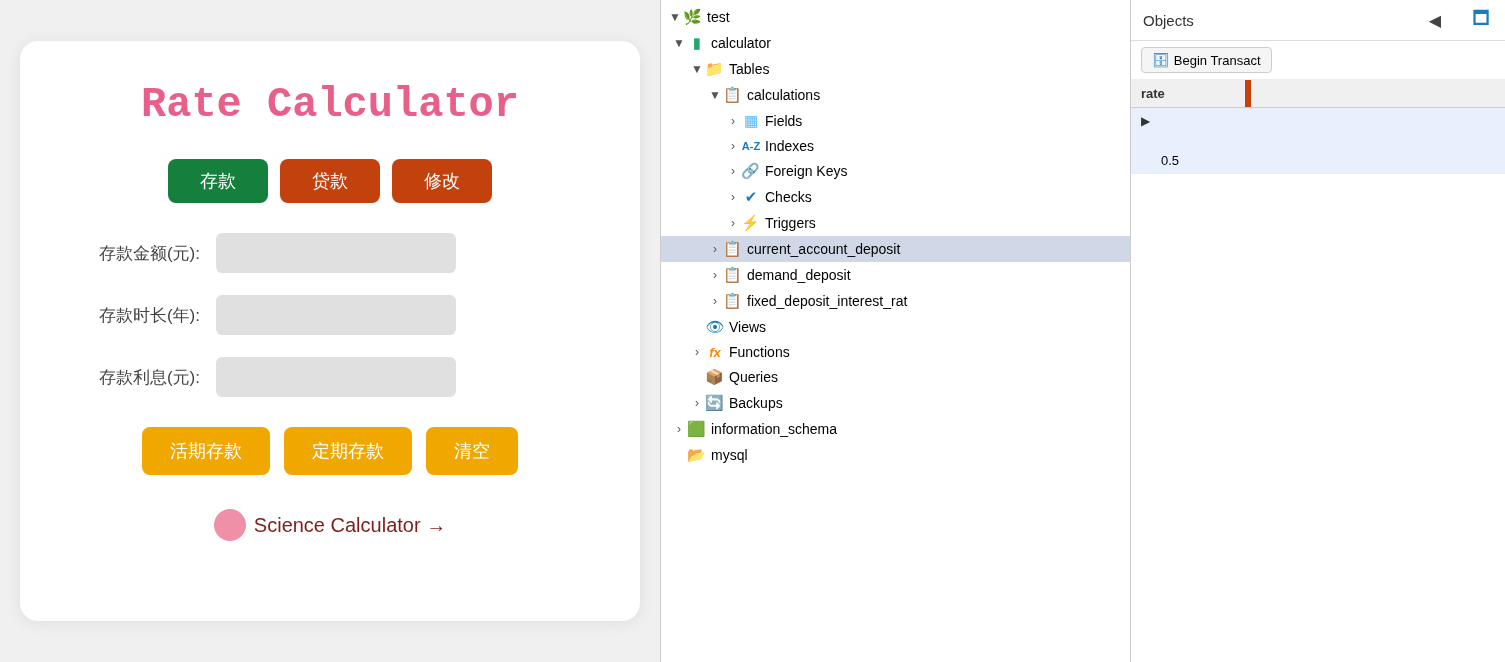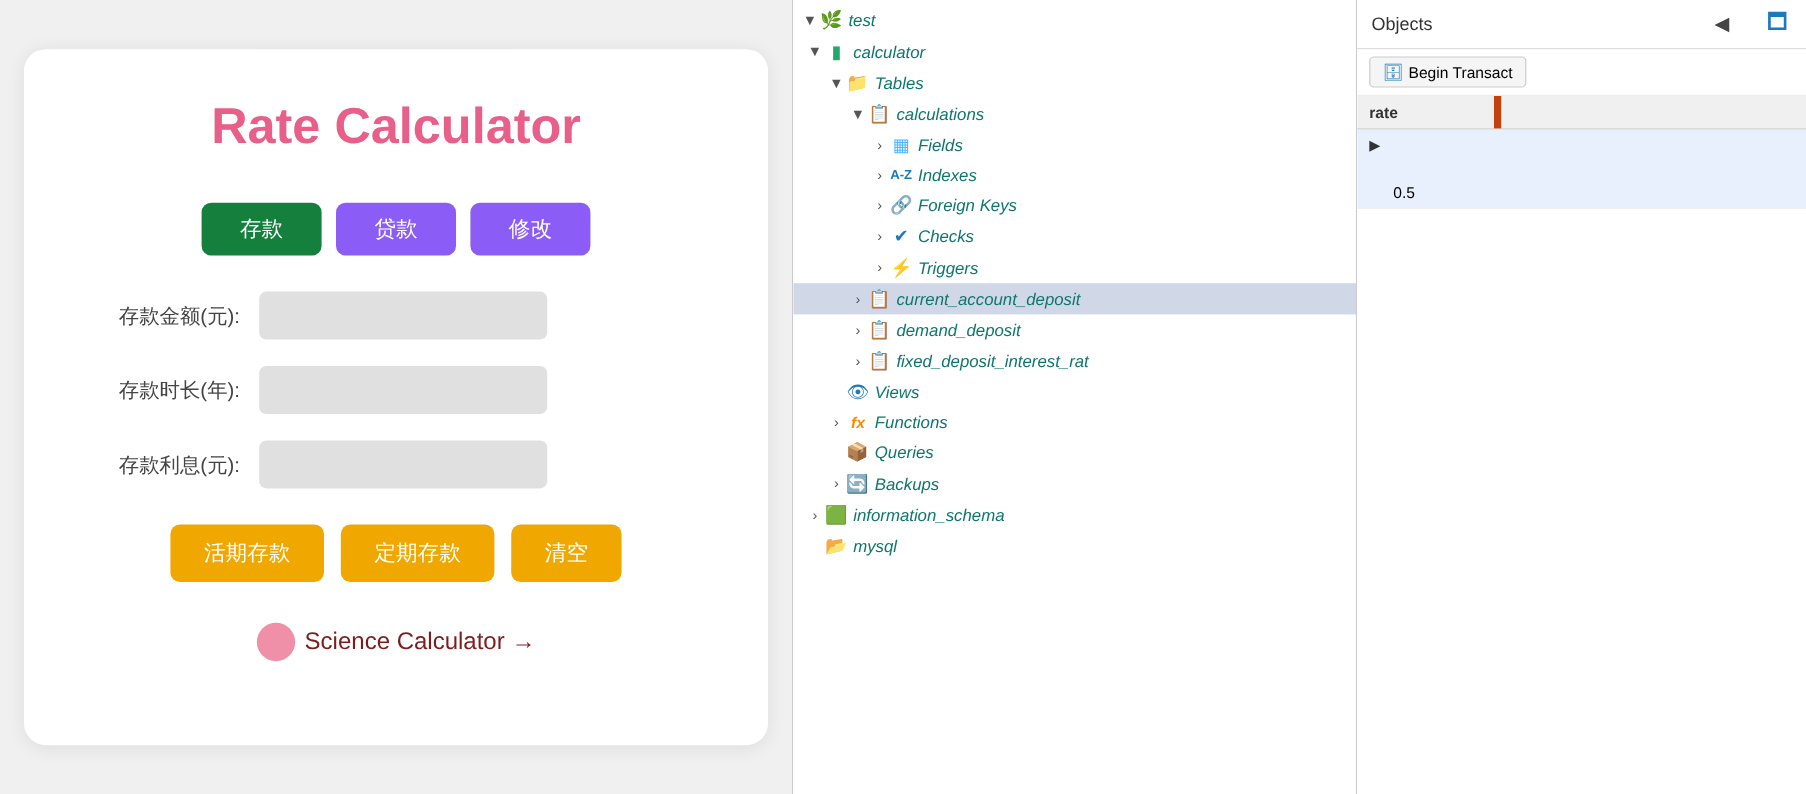--- a/index.html
+++ b/index.html
@@ -32,22 +32,23 @@
       box-shadow: 0 2px 16px rgba(0,0,0,0.08);
       display: flex;
       flex-direction: column;
       align-items: center;
     }
 
     .calc-title {
       color: #e8608a;
       font-size: 42px;
       font-weight: bold;
-      margin-bottom: 40px;
+      margin-bottom: 30px;
       text-align: center;
+      font-family: Liberation Mono, monospace;
     }
 
     .mode-buttons {
       display: flex;
       gap: 12px;
       margin-bottom: 30px;
     }
 
     .mode-btn {
       padding: 10px 32px;
@@ -57,21 +58,21 @@
       font-weight: 500;
       cursor: pointer;
       color: white;
     }
 
     .mode-btn.active-gray {
       background: #15803d;
     }
 
     .mode-btn.active-pink {
-      background: #8b5cf6;
+      background: #c2410c;
     }
 
     .form-row {
       display: flex;
       align-items: center;
       margin-bottom: 22px;
       width: 100%;
     }
 
     .form-label {
@@ -174,22 +175,21 @@
     .tree-item .icon {
       width: 20px;
       text-align: center;
       margin-right: 4px;
       flex-shrink: 0;
       font-size: 15px;
     }
 
     .tree-item .label {
       font-size: 14px;
-      color: #0f766e;
-      font-style: italic;
+      color: #000000;
     }
 
     .indent-1 { padding-left: 10px; }
     .indent-2 { padding-left: 28px; }
     .indent-3 { padding-left: 46px; }
     .indent-4 { padding-left: 64px; }
 
     
     .objects-panel {
       flex: 1;

